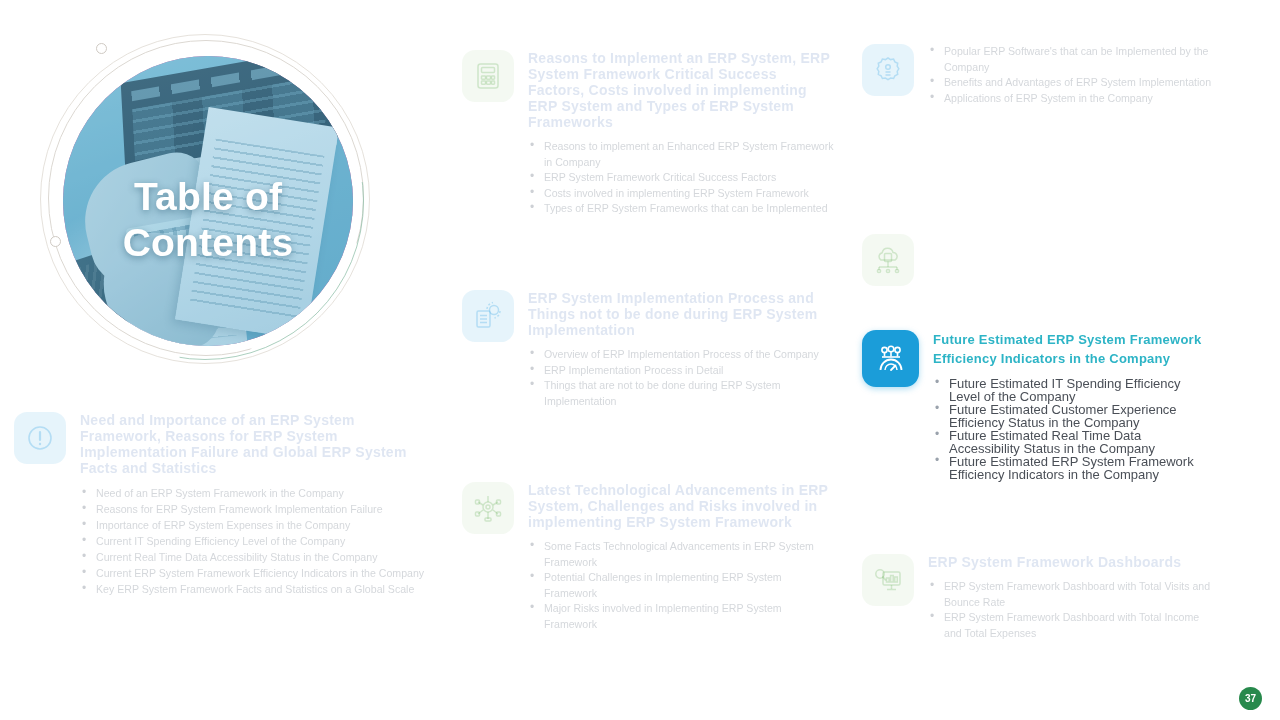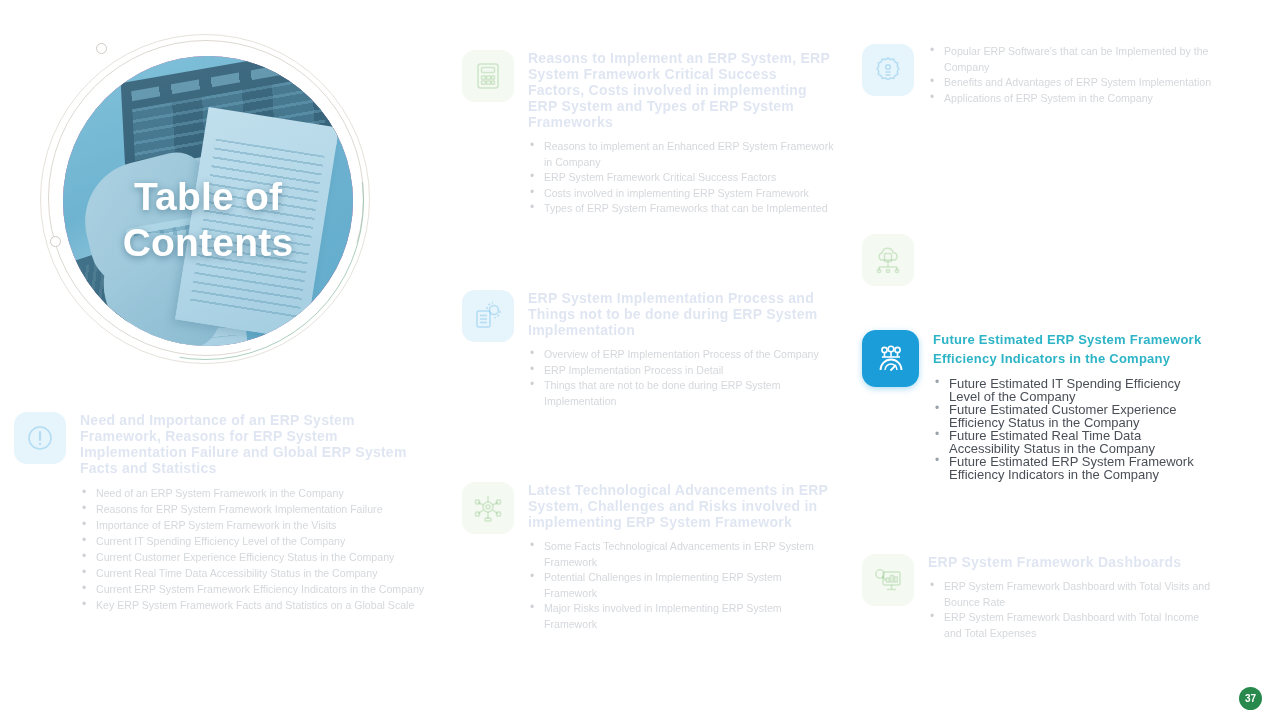--- a/index.html
+++ b/index.html
@@ -225,23 +225,22 @@
         <circle cx="16" cy="16" r="11"></circle>
         <line x1="16" y1="10" x2="16" y2="18" stroke-width="2.2" stroke-linecap="round"></line>
         <circle cx="16" cy="22" r="1.2" fill="rgba(80,175,230,.33)" stroke="none"></circle>
       </svg>
     </div>
     <div class="body">
       <h3>Need and Importance of an ERP System Framework, Reasons for ERP System Implementation Failure and Global ERP System Facts and Statistics</h3>
       <ul>
         <li>Need of an ERP System Framework in the Company</li>
         <li>Reasons for ERP System Framework Implementation Failure</li>
-        <li>Importance of ERP System Framework in the Visits</li>
+        <li>Importance of ERP System Expenses in the Company</li>
         <li>Current IT Spending Efficiency Level of the Company</li>
-        <li>Current Customer Experience Efficiency Status in the Company</li>
         <li>Current Real Time Data Accessibility Status in the Company</li>
         <li>Current ERP System Framework Efficiency Indicators in the Company</li>
         <li>Key ERP System Framework Facts and Statistics on a Global Scale</li>
       </ul>
     </div>
   </div>
 
   <div class="toc faded-blue" id="item-reasons">
     <div class="icon-box icon-green">
       <svg viewBox="0 0 32 32" stroke-width="1.5">

